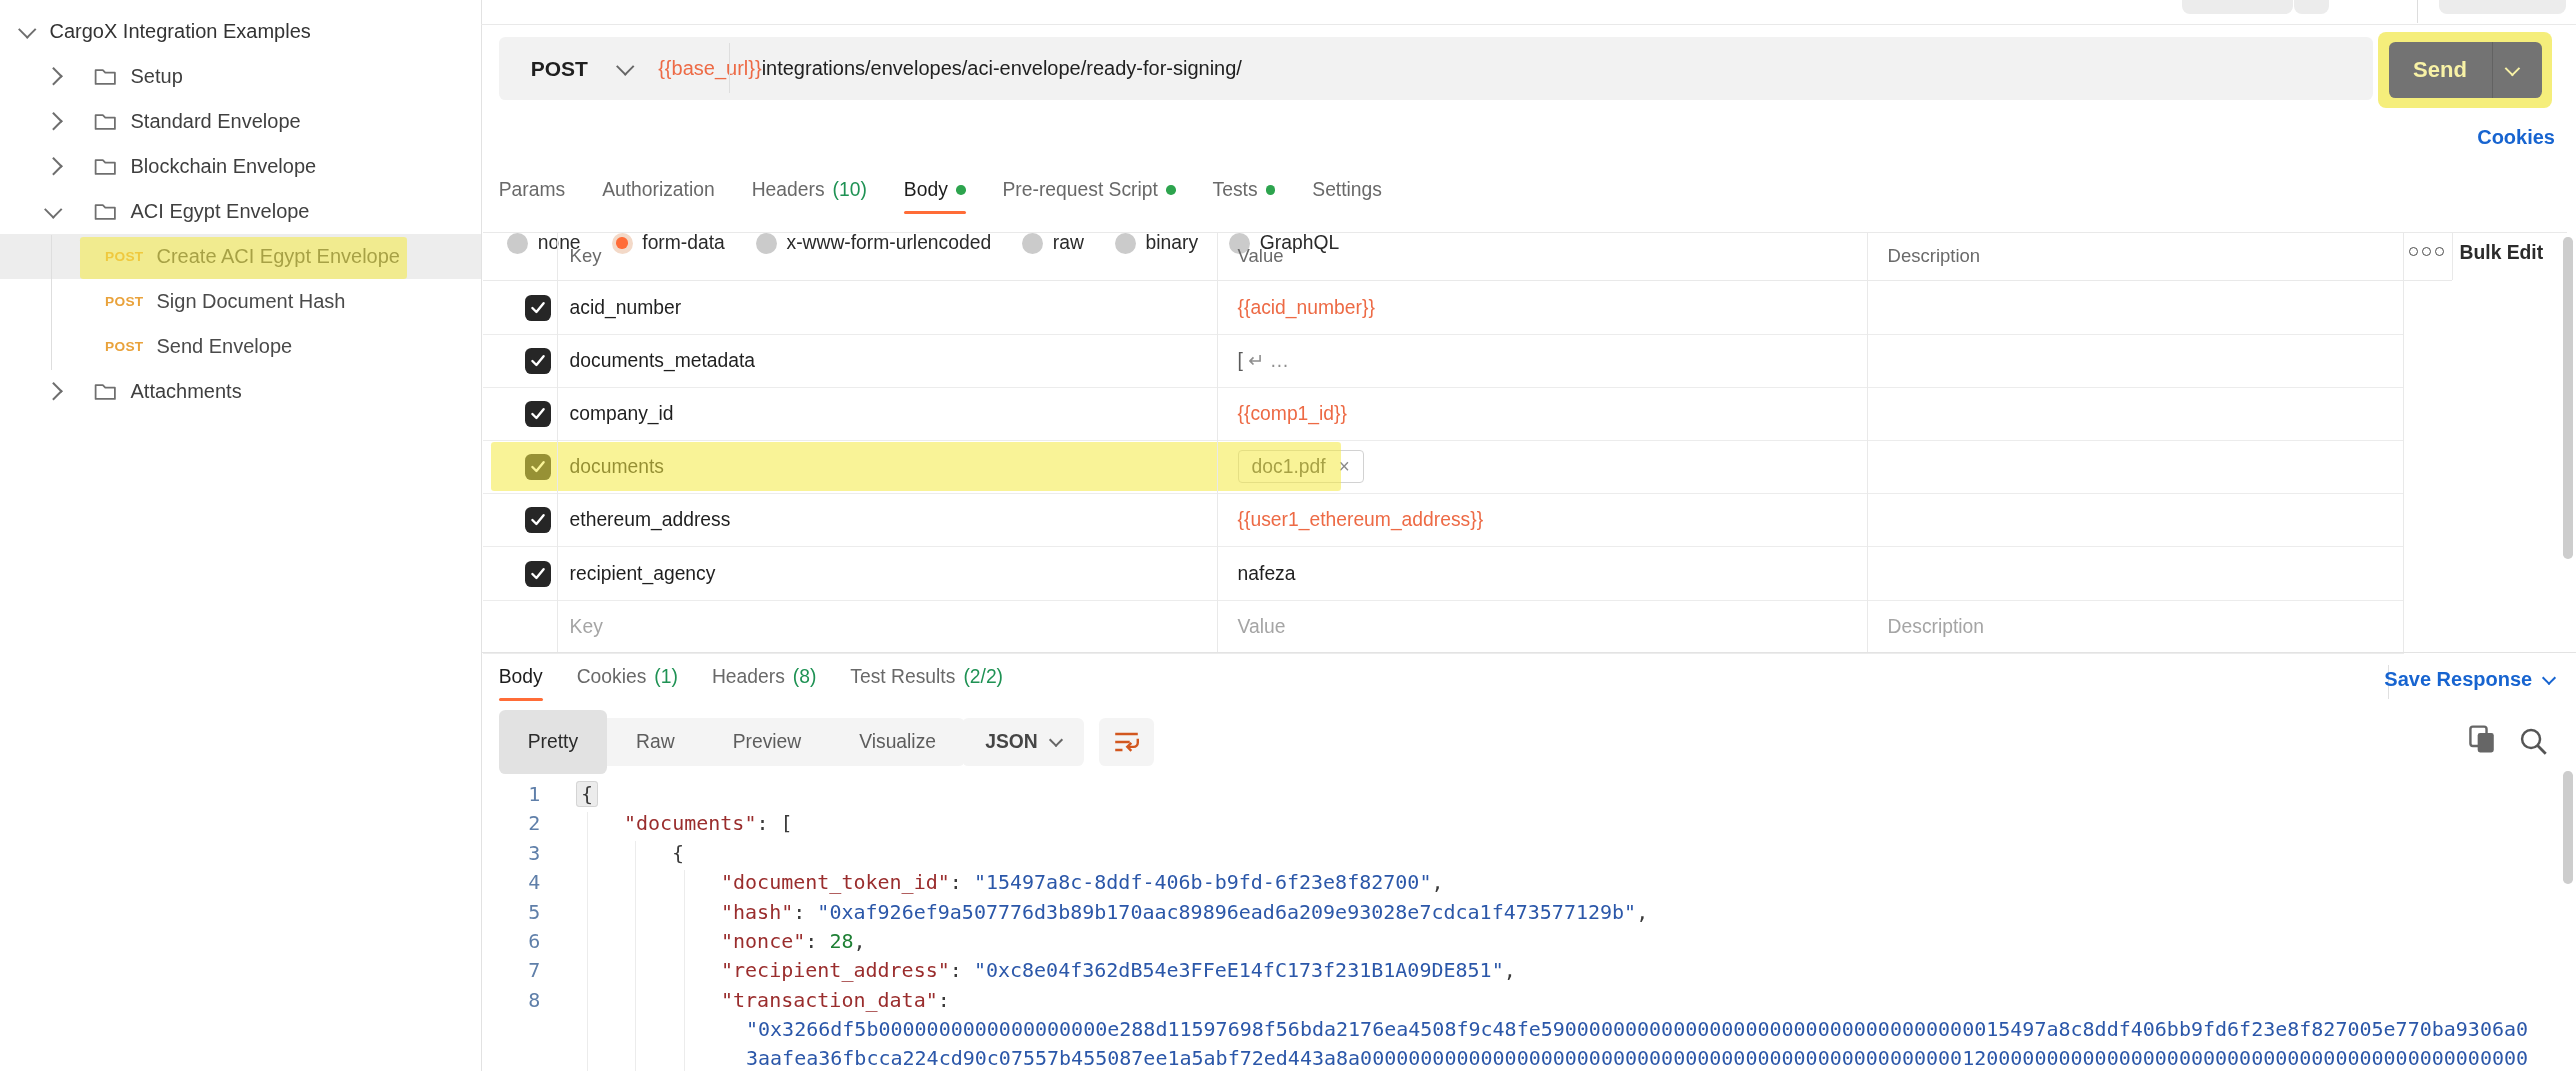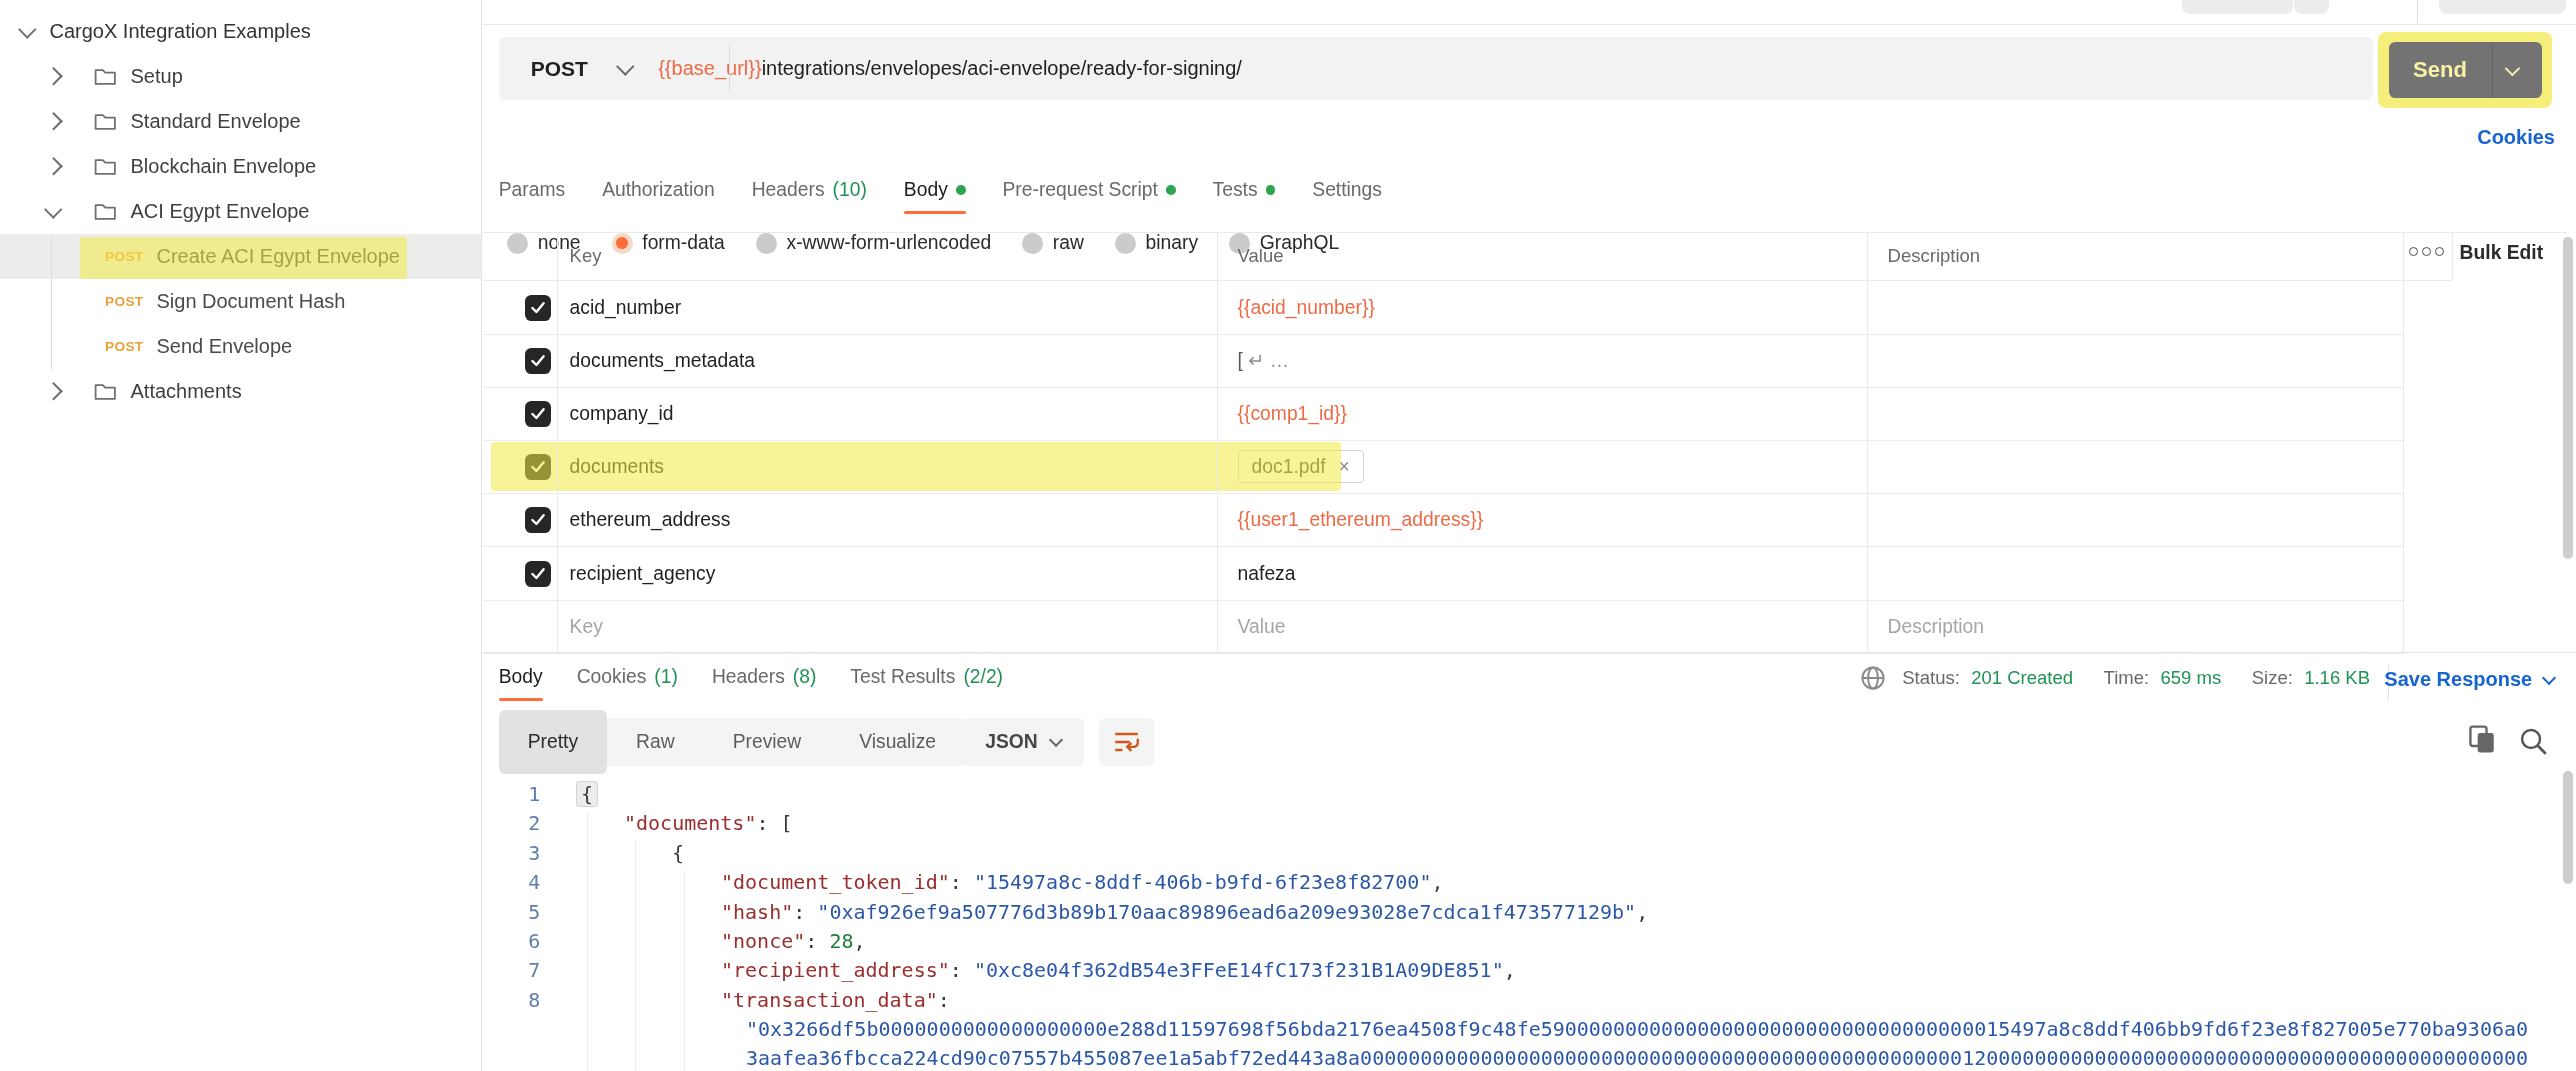--- a/index.html
+++ b/index.html
@@ -362,35 +362,20 @@
         <span class="tab">
           <span>Headers</span>
           <span class="cnt">(8)</span>
         </span>
         <span class="tab">
           <span>Test Results</span>
           <span class="cnt">(2/2)</span>
         </span>
       </div>
 
-    <div id="resp-meta">
-      <svg width="26" height="26" viewBox="0 0 32 32" style="margin-right:4.8px;">
-        <circle cx="16" cy="16" r="13" fill="none" stroke="#8a8a8a" stroke-width="2.4"></circle>
-        <ellipse cx="16" cy="16" rx="6" ry="13" fill="none" stroke="#8a8a8a" stroke-width="2.4"></ellipse>
-        <line x1="3" y1="16" x2="29" y2="16" stroke="#8a8a8a" stroke-width="2.4"></line>
-      </svg>
-      <span>Status:</span>
-      <span class="gv">201 Created</span>
-      <span style="width:8px;"></span>
-      <span>Time:</span>
-      <span class="gv">659 ms</span>
-      <span style="width:8px;"></span>
-      <span>Size:</span>
-      <span class="gv">1.16 KB</span>
-    </div>
     <div id="meta-divline"></div>
     <div id="save-resp">
       <span>Save Response</span>
       <span class="chev-blue"></span>
     </div>
 
     <div id="view-tabs">
         <span class="vtab active">Pretty</span>
         <span class="vtab">Raw</span>
         <span class="vtab">Preview</span>

